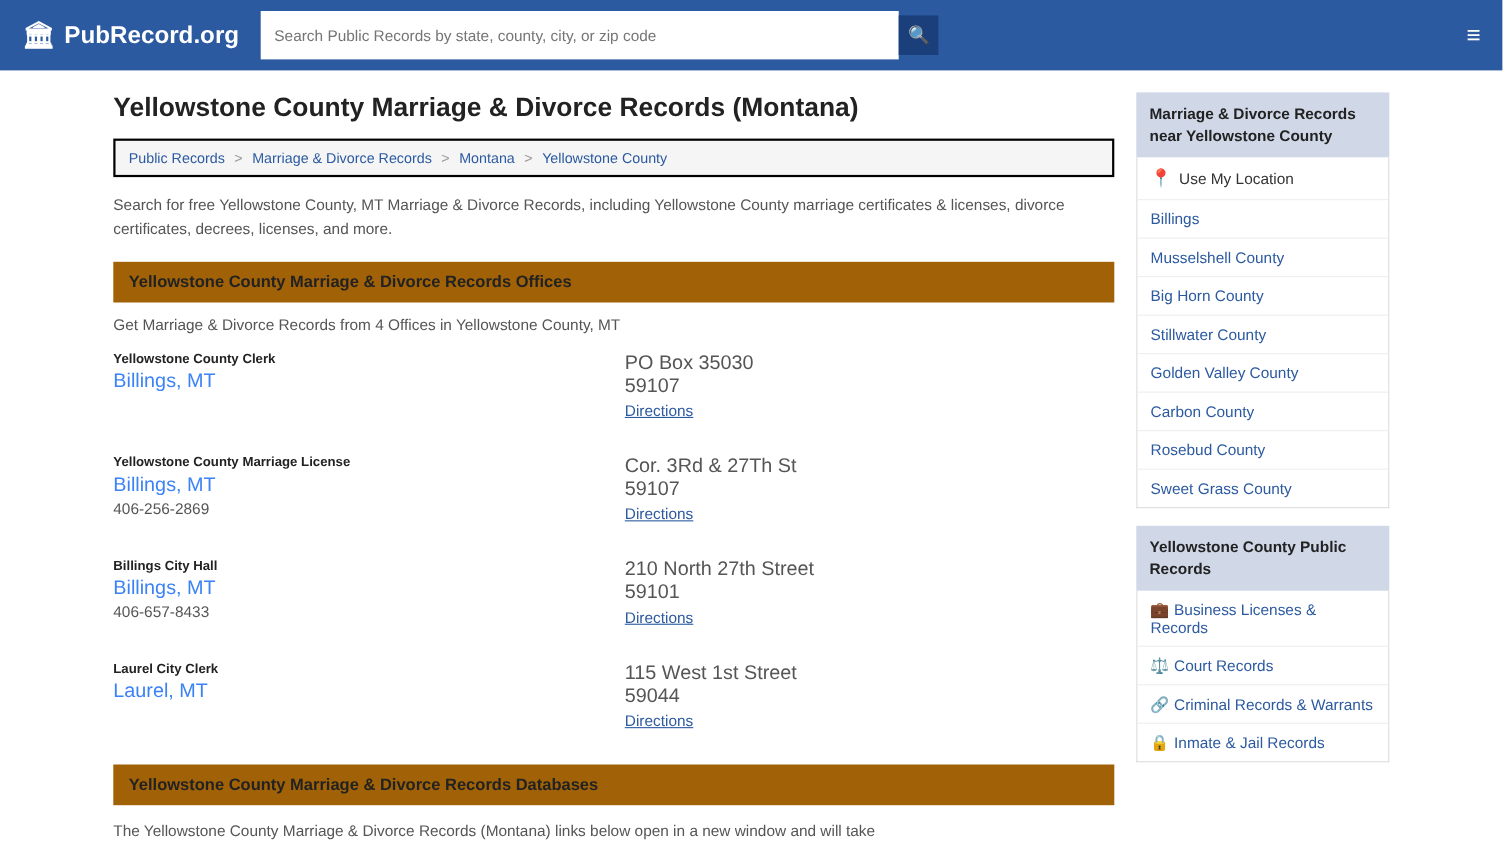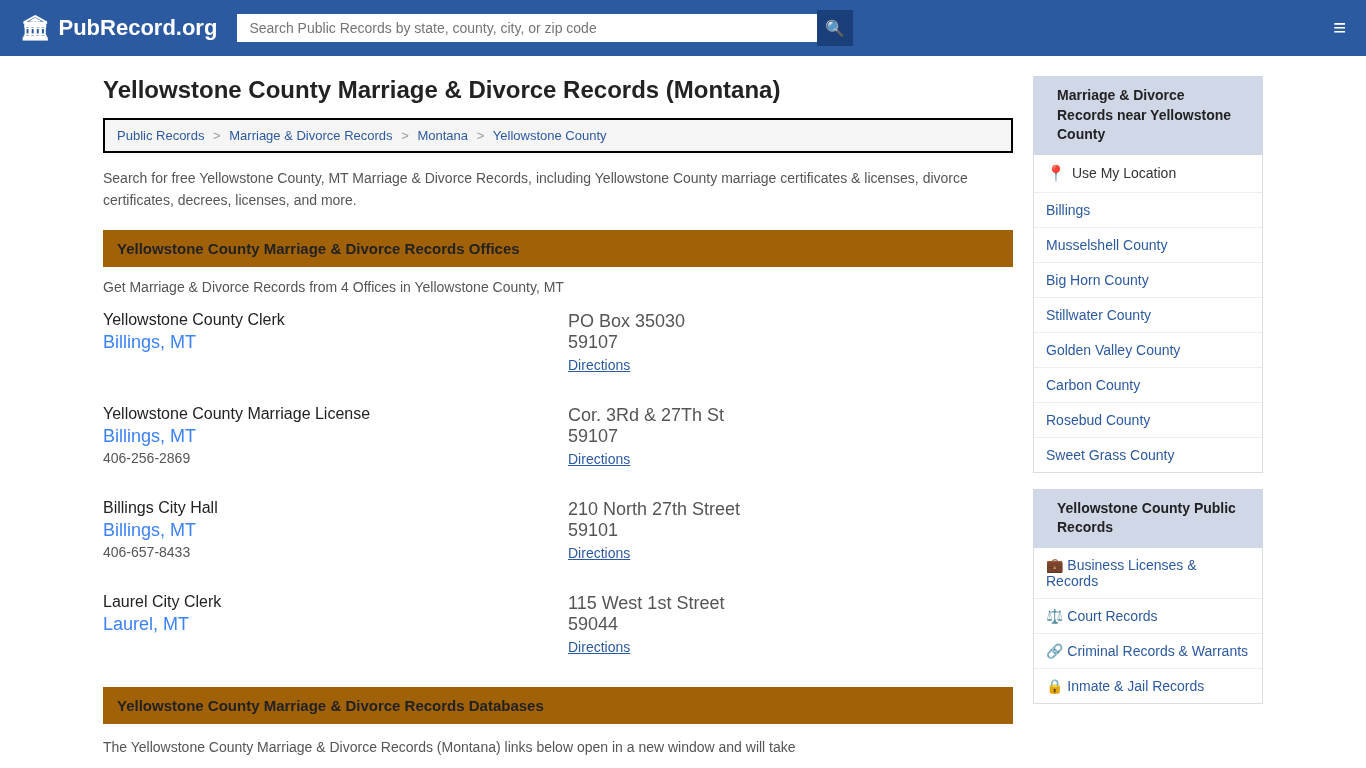--- a/index.html
+++ b/index.html
@@ -30,21 +30,21 @@
       display: flex;
       align-items: center;
       gap: 0;
     }
     .search-input {
       flex: 1;
       padding: 8px 12px;
       font-size: 14px;
       border: none;
       outline: none;
-      height: 28px;
+      height: 44px;
       max-width: 580px;
     }
     .search-btn {
       background: #1a3f7a;
       border: none;
       color: #fff;
       width: 36px;
       height: 36px;
       cursor: pointer;
       font-size: 16px;
@@ -125,22 +125,22 @@
     .office-entry {
       display: flex;
       gap: 20px;
       margin-bottom: 22px;
       padding-bottom: 10px;
     }
     .office-info {
       flex: 1;
     }
     .office-name {
-      font-weight: normal;
-      font-size: 16px;
+      font-weight: bold;
+      font-size: 12px;
       color: #222;
       margin-bottom: 3px;
     }
     .office-city {
       color: #3b82f6;
       font-size: 18px;
     }
     .office-phone {
       color: #555;
       font-size: 14px;
@@ -163,21 +163,21 @@
     }
 
     
     .sidebar {
       width: 230px;
       flex-shrink: 0;
     }
 
     .sidebar-section-title {
       background: #d0d8e8;
-      padding: 10px 24px;
+      padding: 10px 12px;
       font-weight: bold;
       font-size: 14px;
       color: #222;
       margin-bottom: 0;
       line-height: 1.4;
     }
 
     .sidebar-list {
       list-style: none;
       border: 1px solid #ddd;

